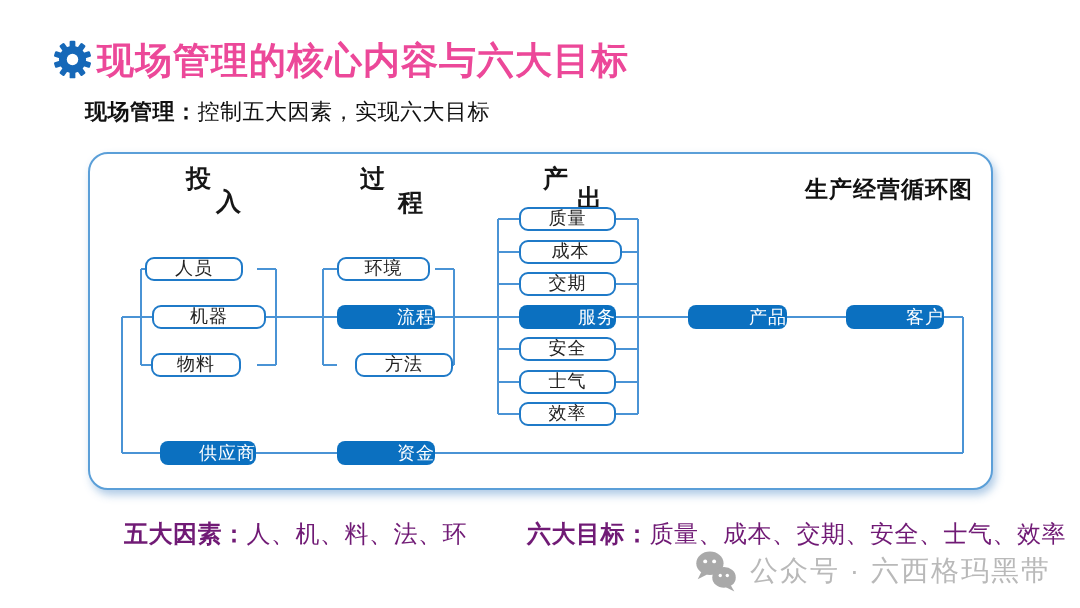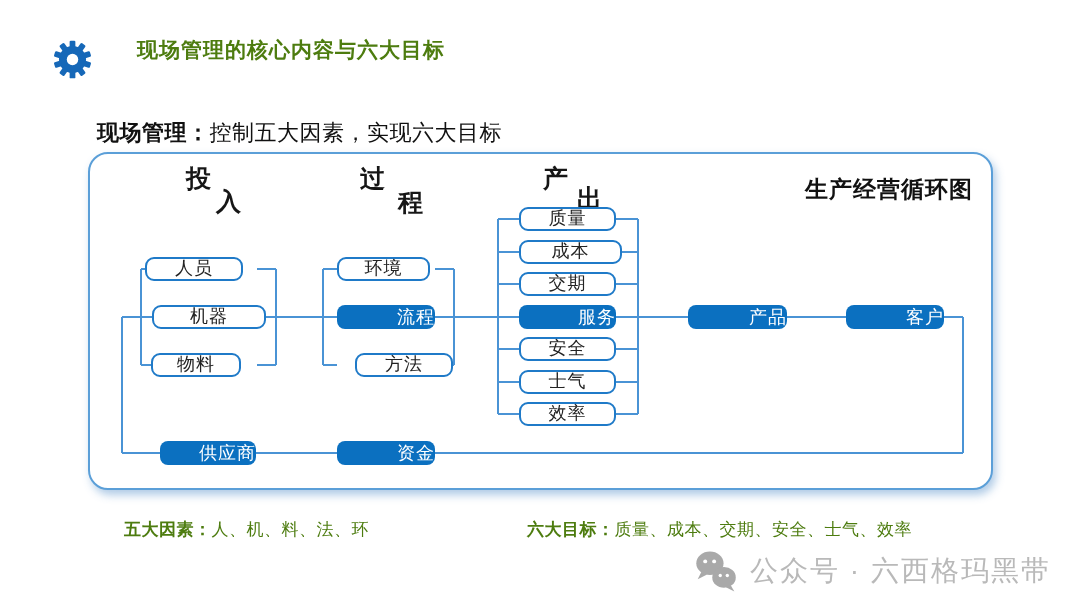--- a/index.html
+++ b/index.html
@@ -1,22 +1,22 @@
 <!DOCTYPE html>
 <html><head>
 <meta charset="utf-8">
 <style>
   * { margin:0; padding:0; box-sizing:border-box; }
   body { background:#e8e8e8; font-family:"Liberation Sans","DejaVu Sans",sans-serif; }
   .slide { position:relative; width:1080px; height:608px; background:#ffffff; overflow:hidden; }
 
   
   .gear { position:absolute; left:52px; top:39px; width:41px; height:41px; }
-  .title { position:absolute; left:97px; top:36px; font-size:21px; font-weight:700; color:#4d7c0f; letter-spacing:1px;margin-left:40px; }
-  .subtitle { position:absolute; left:97px; top:97px; font-size:22px; color:#111; letter-spacing:0.5px;margin-top:21px; }
+  .title { position:absolute; left:97px; top:36px; font-size:37px; font-weight:700; color:#ec4899; letter-spacing:1px; }
+  .subtitle { position:absolute; left:85px; top:97px; font-size:22px; color:#111; letter-spacing:0.5px; }
   .subtitle .lbl { font-weight:700; }
 
   
   .canvas { position:absolute; left:88px; top:152px; width:905px; height:338px;
             border:2.5px solid #5b9fd8; border-radius:20px; background:#fff;
             box-shadow:3px 5px 9px rgba(80,140,200,0.45); }
 
   
   .hdr { position:absolute; font-size:25px; font-weight:700; color:#161616; line-height:1; }
   .corner-label { position:absolute; left:805px; top:174px; font-size:23px; font-weight:700; color:#111; letter-spacing:1px; }
@@ -25,21 +25,21 @@
   .wbox, .fbox { position:absolute; height:24px; text-align:center; font-size:18px; letter-spacing:1px; }
   .wbox { background:#fff; border:2px solid #1f7ac8; border-radius:9px; color:#232323; line-height:19px; font-weight:500; }
   .fbox { background:#0b70c0; border-radius:8px; color:#fff; line-height:24px; font-weight:500;text-align:right; }
 
   
   .hl, .vl { position:absolute; background:#4a93d5; }
   .hl { height:2px; }
   .vl { width:2px; }
 
   
-  .foot { position:absolute; top:518px; font-size:17px; color:#4d7c0f; letter-spacing:0.5px; }
+  .foot { position:absolute; top:518px; font-size:24px; color:#701a75; letter-spacing:0.5px; }
   .foot .lbl { font-weight:700; }
 
   
   .wm-icon { position:absolute; left:693px; top:549px; width:47px; height:45px; }
   .wm-text { position:absolute; left:750px; top:552px; font-size:28px; color:#b9b9b9; letter-spacing:2px; }
 </style>
 </head>
 <body>
 
 <div class="slide">

